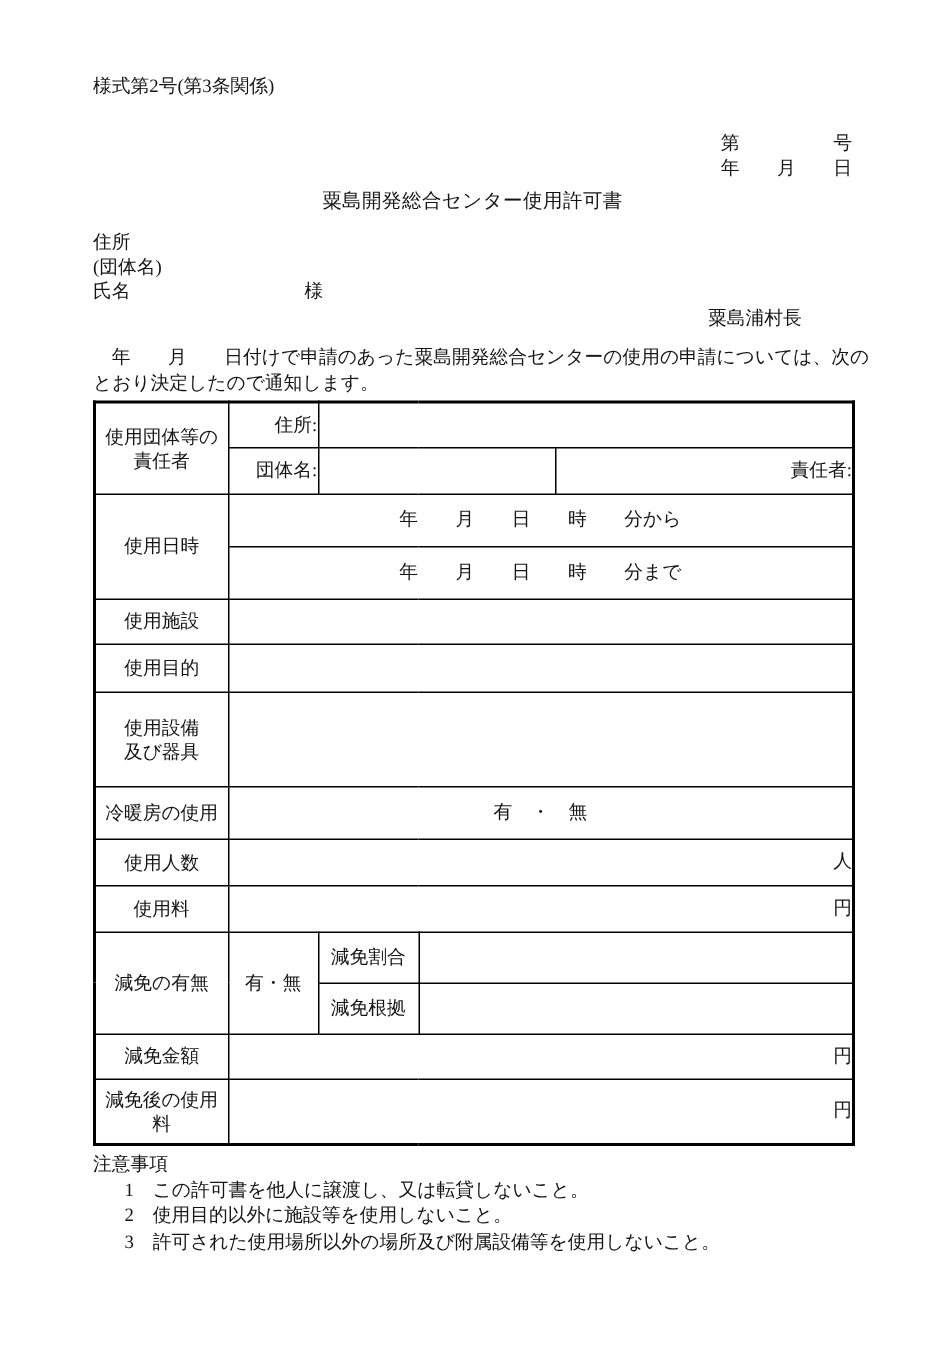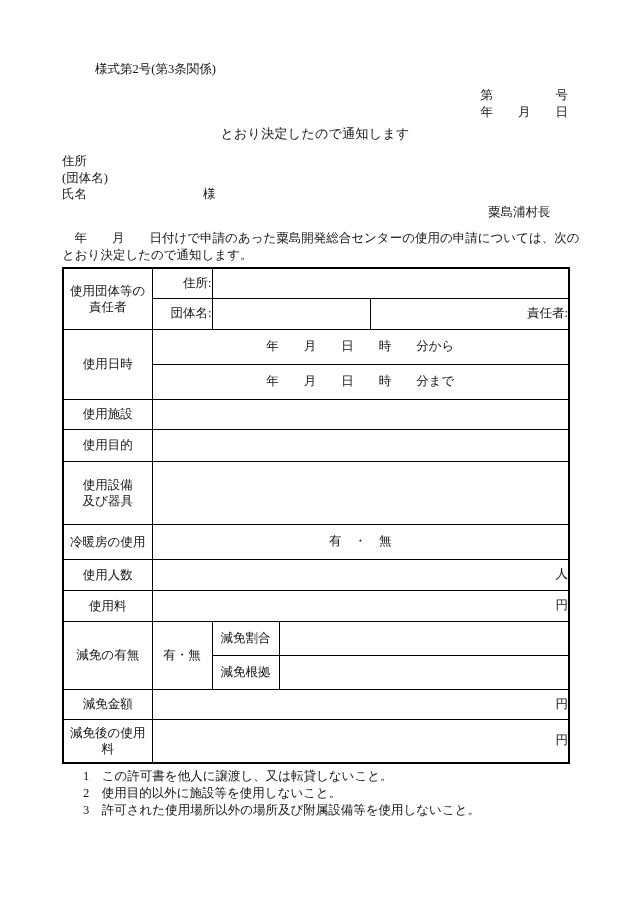--- a/index.html
+++ b/index.html
@@ -5,26 +5,26 @@
   html, body { margin:0; padding:0; background:#ffffff; }
   .sheet {
     position:relative;
     width:630px; height:903px;
     background:#ffffff;
     font-family:"Liberation Serif","DejaVu Serif",serif;
     font-size:12.5px;
     color:#141414;
     overflow:hidden;
   }
-  .form-number { position:absolute; left:62px; top:61px; white-space:nowrap;margin-left:33px; }
+  .form-number { position:absolute; left:62px; top:49px; white-space:nowrap; }
   .doc-number-block { position:absolute; top:87px; right:62px; text-align:center; line-height:17px; white-space:nowrap; }
   .title { position:absolute; top:125px; left:0; width:630px; text-align:center; font-size:13px; letter-spacing:0.3px; white-space:nowrap; }
   .recipient { position:absolute; left:62px; top:153px; line-height:16.5px; white-space:nowrap; }
   .honorific { margin-left:116px; }
-  .issuer { position:absolute; left:472px; top:204px; white-space:nowrap;margin-left:16px; }
+  .issuer { position:absolute; left:472px; top:204px; white-space:nowrap; }
   .body-text { position:absolute; left:62px; top:230px; line-height:16.8px; white-space:nowrap; }
 
   .form-table {
     position:absolute; left:62px; top:267px;
     width:506px;
     border-collapse:collapse;
     table-layout:fixed;
     border:2px solid #000;
     font-family:Liberation Serif, serif;
   }
@@ -49,21 +49,21 @@
 
 <div class="sheet">
 
   <div class="form-number">様式第2号(第3条関係)</div>
 
   <div class="doc-number-block">
     <div>第　　　　　号</div>
     <div>年　　月　　日</div>
   </div>
 
-  <div class="title">とおり決定したので通知します</div>
+  <div class="title">粟島開発総合センター使用許可書</div>
 
   <div class="recipient">
     <div>住所</div>
     <div>(団体名)</div>
     <div>
       <span>氏名</span><span class="honorific">様</span>
     </div>
   </div>
 
   <div class="issuer">粟島浦村長</div>
@@ -147,18 +147,19 @@
       <td class="label-cell">
         <div>減免後の使用</div>
         <div>料</div>
       </td>
       <td colspan="4" class="unit-cell">円</td>
     </tr>
   </tbody>
     </table>
 
   <div class="notes">
+    <div>注意事項</div>
     <div class="note-item">1　この許可書を他人に譲渡し、又は転貸しないこと。</div>
     <div class="note-item">2　使用目的以外に施設等を使用しないこと。</div>
     <div class="note-item">3　許可された使用場所以外の場所及び附属設備等を使用しないこと。</div>
   </div>
 
 </div>
 
 </body></html>

